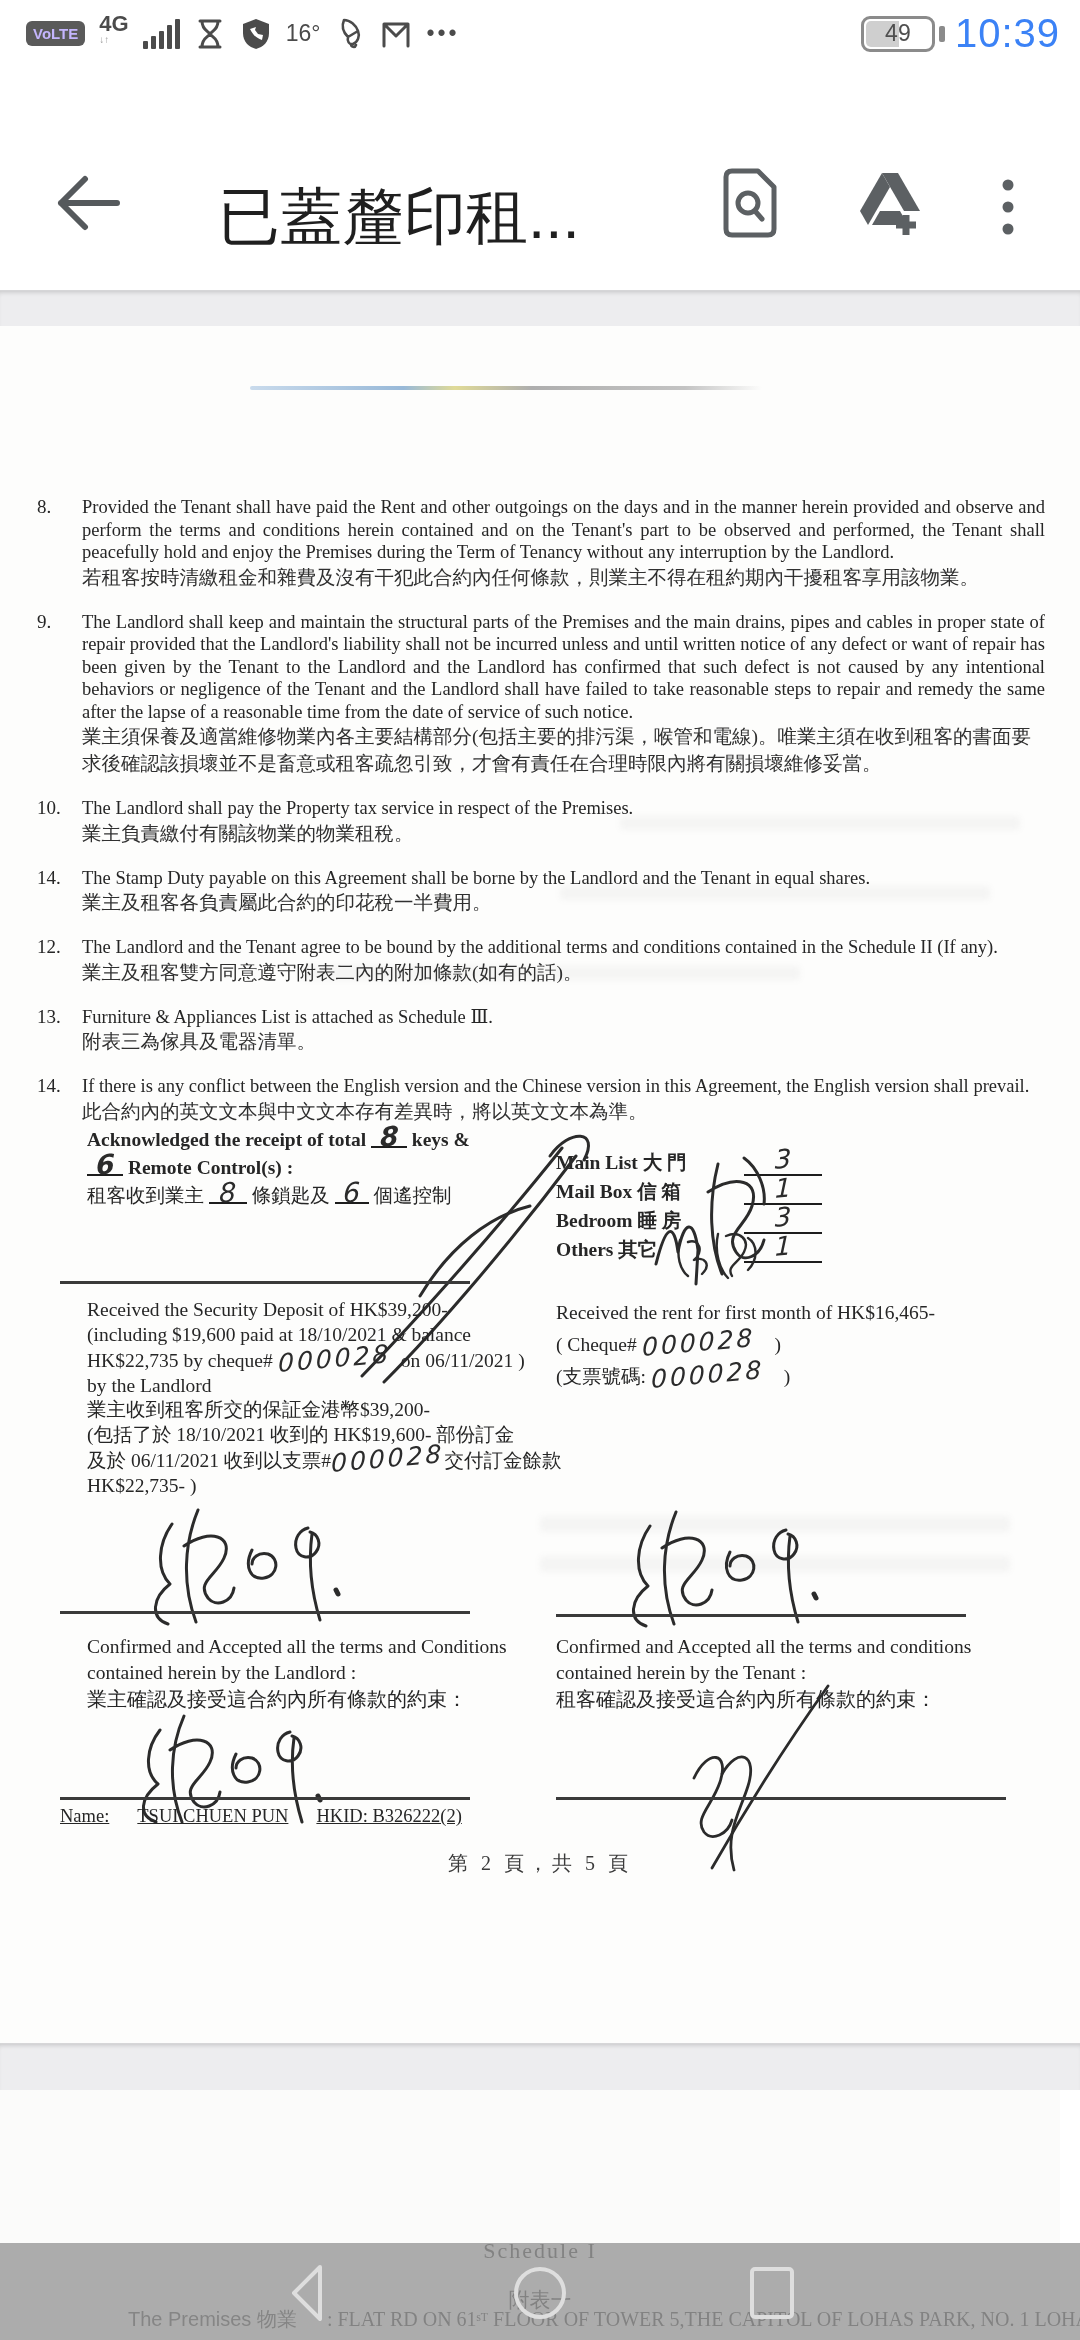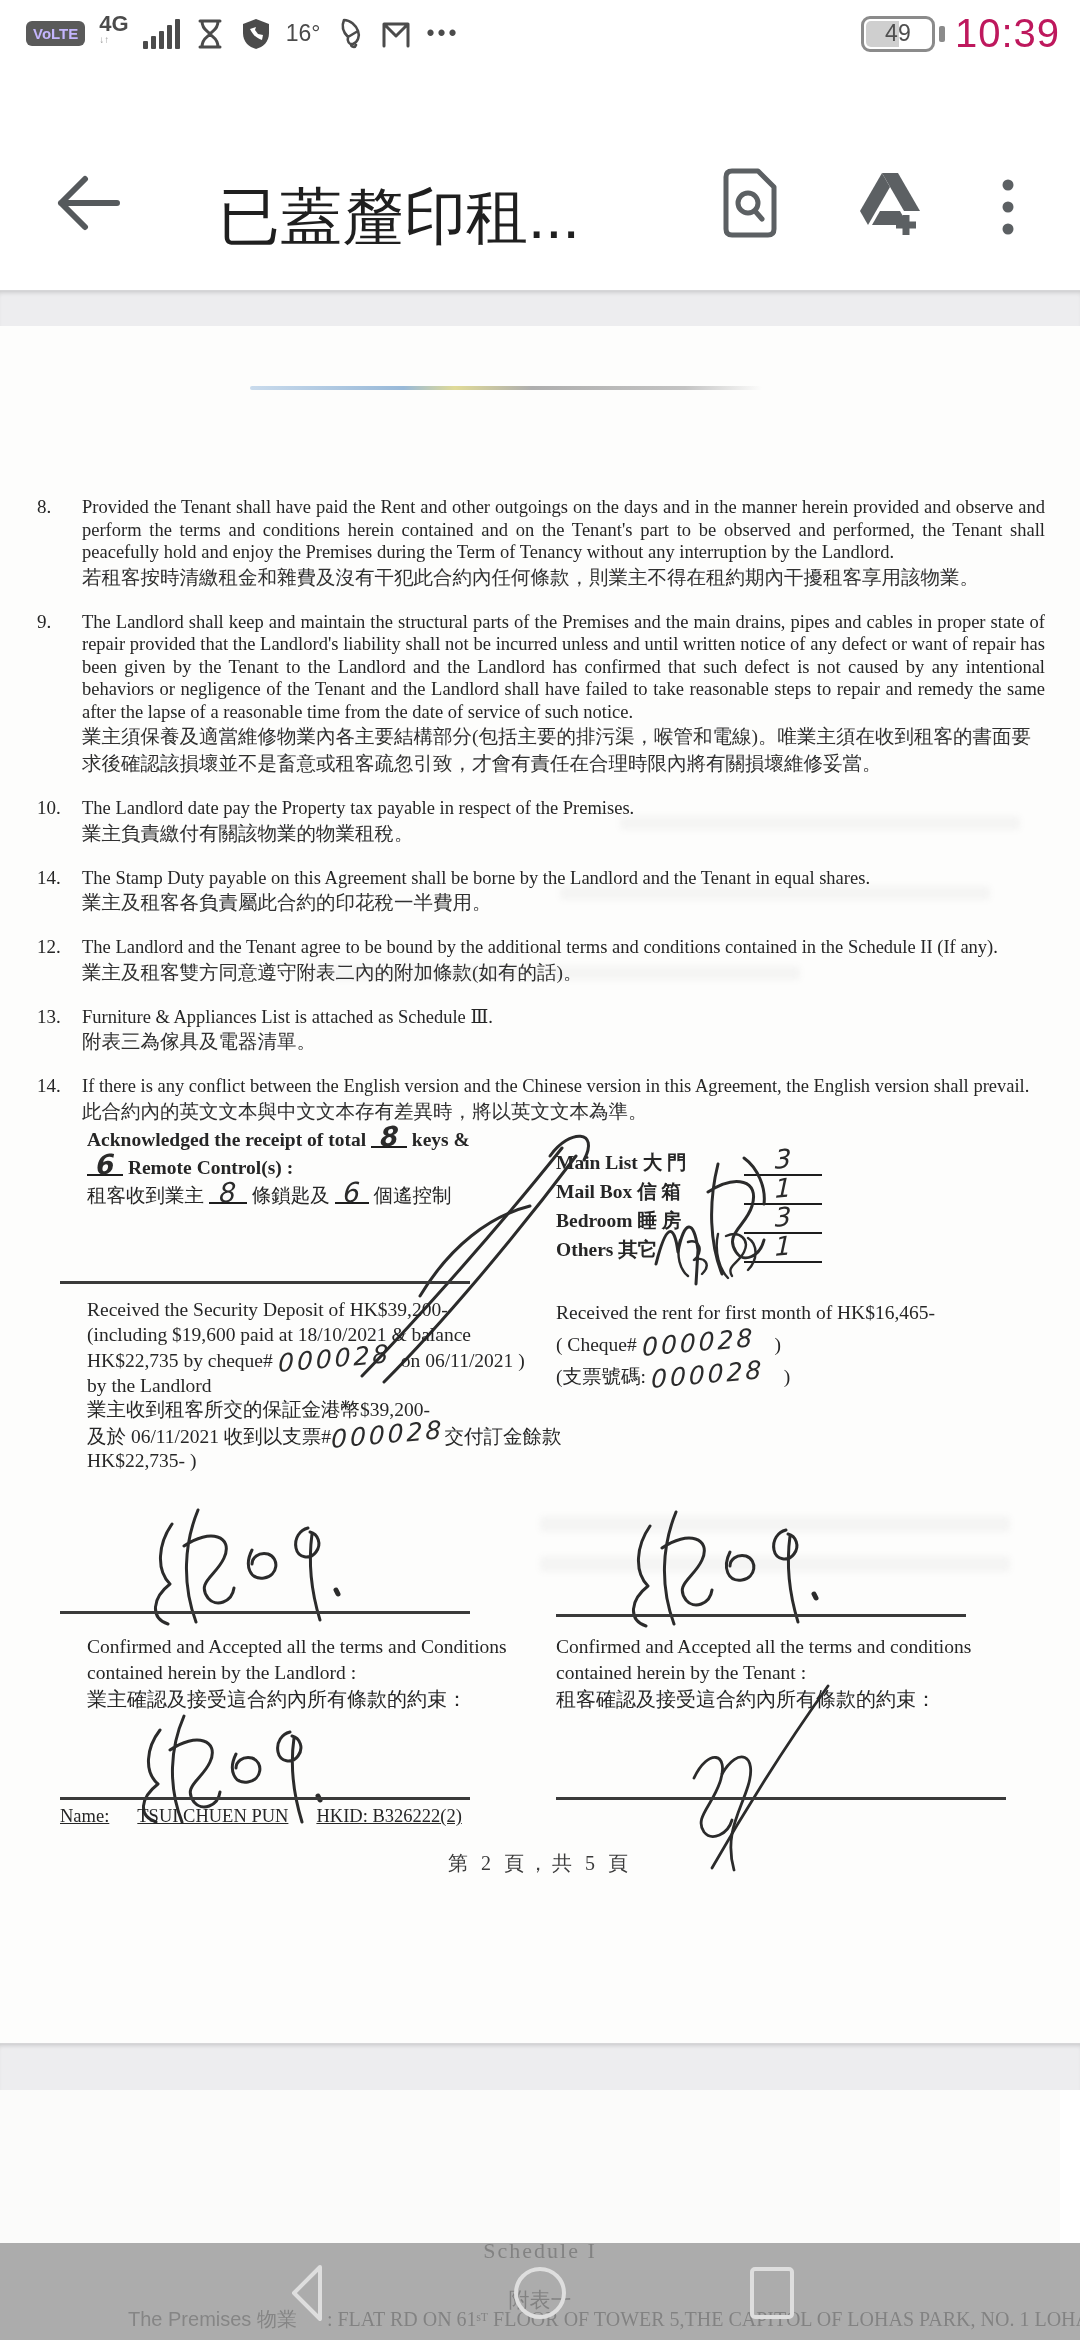--- a/index.html
+++ b/index.html
@@ -22,21 +22,21 @@
   .sig-bars { display:flex; align-items:flex-end; gap:3px; height:30px; }
   .sig-bars i { display:block; width:5px; background:#4b4b4b; border-radius:1px; }
   .sb-ico { width:32px; height:32px; }
   .sb-text { font-size:23px; color:#4b4b4b; }
   .sb-right { display:flex; align-items:center; gap:10px; }
   .battery { position:relative; width:74px; height:36px; border:3px solid #8b8b8b; border-radius:9px;
     display:flex; align-items:center; justify-content:center; }
   .battery .fill { position:absolute; left:2px; top:2px; bottom:2px; width:48%; background:#cfcfcf; border-radius:5px 0 0 5px; }
   .battery .pct { position:relative; font-size:23px; color:#4f4f4f; }
   .battery-nub { width:6px; height:16px; background:#8b8b8b; border-radius:2px; margin-left:-6px; }
-  .clock { font-size:40px; color:#be185d; letter-spacing:1px; }
+  .clock { font-size:40px; color:#3b82f6; letter-spacing:1px; }
 
   
   .appbar { position:absolute; top:67px; left:0; width:1080px; height:223px; background:#ffffff; }
   .back-btn { position:absolute; left:55px; top:108px; width:66px; height:56px; }
   .app-title { position:absolute; left:218px; top:108px; width:470px; font-size:62px; color:#1f1f1f;
     white-space:nowrap; overflow:hidden; }
   .appbar-ico { position:absolute; top:100px; width:64px; height:72px; }
   .ico-searchdoc { left:718px; }
   .ico-driveadd { left:858px; }
   .ico-overflow { left:988px; top:104px; width:40px; }
@@ -183,21 +183,21 @@
         <div class="en">Provided the Tenant shall have paid the Rent and other outgoings on the days and in the manner herein provided and observe and perform the terms and conditions herein contained and on the Tenant's part to be observed and performed, the Tenant shall peacefully hold and enjoy the Premises during the Term of Tenancy without any interruption by the Landlord.</div>
         <div class="zh">若租客按時清繳租金和雜費及沒有干犯此合約內任何條款，則業主不得在租約期內干擾租客享用該物業。</div>
       </div>
       <div class="clause">
         <span class="num">9.</span>
         <div class="en">The Landlord shall keep and maintain the structural parts of the Premises and the main drains, pipes and cables in proper state of repair provided that the Landlord's liability shall not be incurred unless and until written notice of any defect or want of repair has been given by the Tenant to the Landlord and the Landlord has confirmed that such defect is not caused by any intentional behaviors or negligence of the Tenant and the Landlord shall have failed to take reasonable steps to repair and remedy the same after the lapse of a reasonable time from the date of service of such notice.</div>
         <div class="zh">業主須保養及適當維修物業內各主要結構部分(包括主要的排污渠，喉管和電線)。唯業主須在收到租客的書面要求後確認該損壞並不是畜意或租客疏忽引致，才會有責任在合理時限內將有關損壞維修妥當。</div>
       </div>
       <div class="clause">
         <span class="num">10.</span>
-        <div class="en">The Landlord date pay the Property tax payable in respect of the Premises.</div>
+        <div class="en">The Landlord shall pay the Property tax service in respect of the Premises.</div>
         <div class="zh">業主負責繳付有關該物業的物業租稅。</div>
       </div>
       <div class="clause">
         <span class="num">14.</span>
         <div class="en">The Stamp Duty payable on this Agreement shall be borne by the Landlord and the Tenant in equal shares.</div>
         <div class="zh">業主及租客各負責屬此合約的印花稅一半費用。</div>
       </div>
       <div class="clause">
         <span class="num">12.</span>
         <div class="en">The Landlord and the Tenant agree to be bound by the additional terms and conditions contained in the Schedule II (If any).</div>
@@ -265,20 +265,21 @@
     </svg>
 
     <div class="sigline" style="left:60px; top:955px; width:410px;"></div>
 
     <div class="moneyblock" style="left:87px; top:972px; width:470px;">
       <div>Received the Security Deposit of HK$39,200-</div>
       <div>(including $19,600 paid at 18/10/2021 &amp; balance</div>
       <div><span>HK$22,735 by cheque#</span> <span class="hw hw-cheque">000028</span>&nbsp; <span>on 06/11/2021 )</span></div>
       <div>by the Landlord</div>
       <div>業主收到租客所交的保証金港幣$39,200-</div>
+      <div>(包括了於 18/10/2021 收到的 HK$19,600- 部份訂金</div>
       <div><span>及於 06/11/2021 收到以支票#</span><span class="hw hw-cheque">000028</span><span>交付訂金餘款</span></div>
       <div>HK$22,735- )</div>
     </div>
 
     <div class="moneyblock" style="left:556px; top:972px; width:470px; line-height:30px;">
       <div>Received the rent for first month of HK$16,465-</div>
       <div><span>( Cheque#</span> <span class="hw hw-cheque">000028</span>&nbsp;&nbsp;&nbsp;&nbsp;<span>)</span></div>
       <div><span>(支票號碼:</span> <span class="hw hw-cheque">000028</span>&nbsp;&nbsp;&nbsp;&nbsp;<span>)</span></div>
     </div>
 

